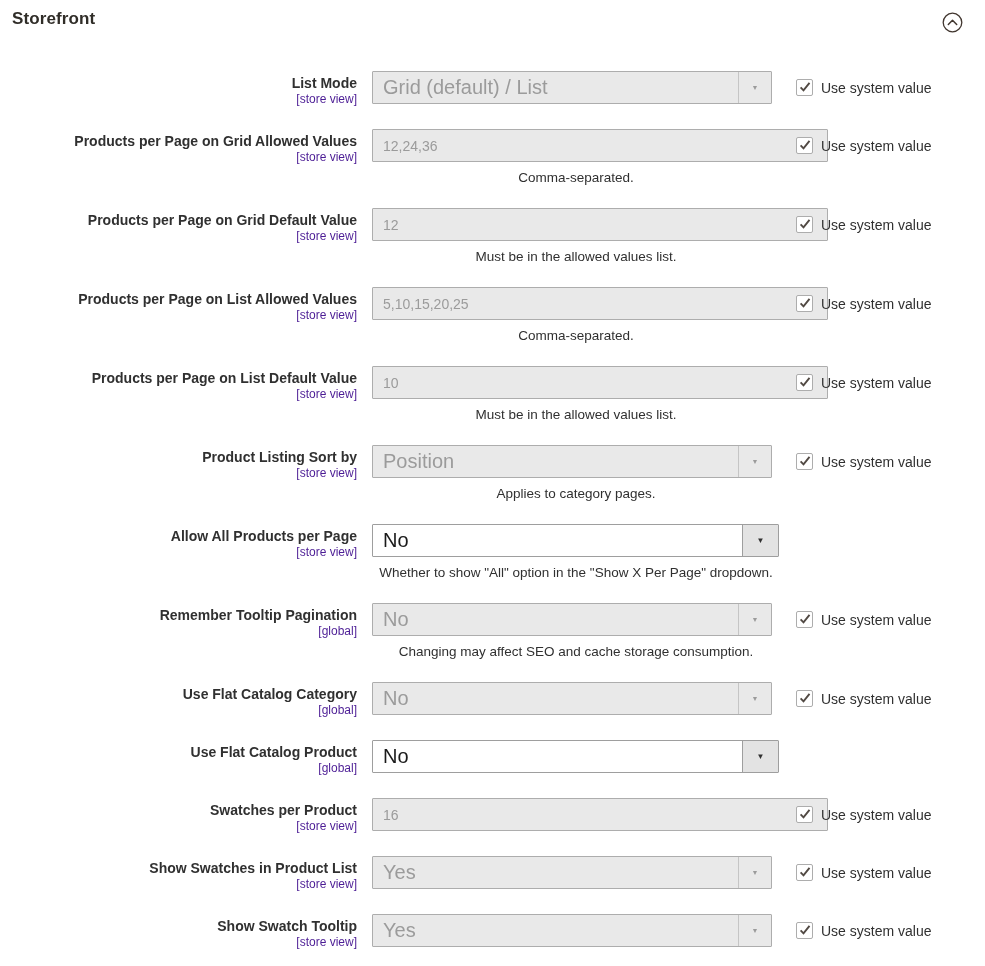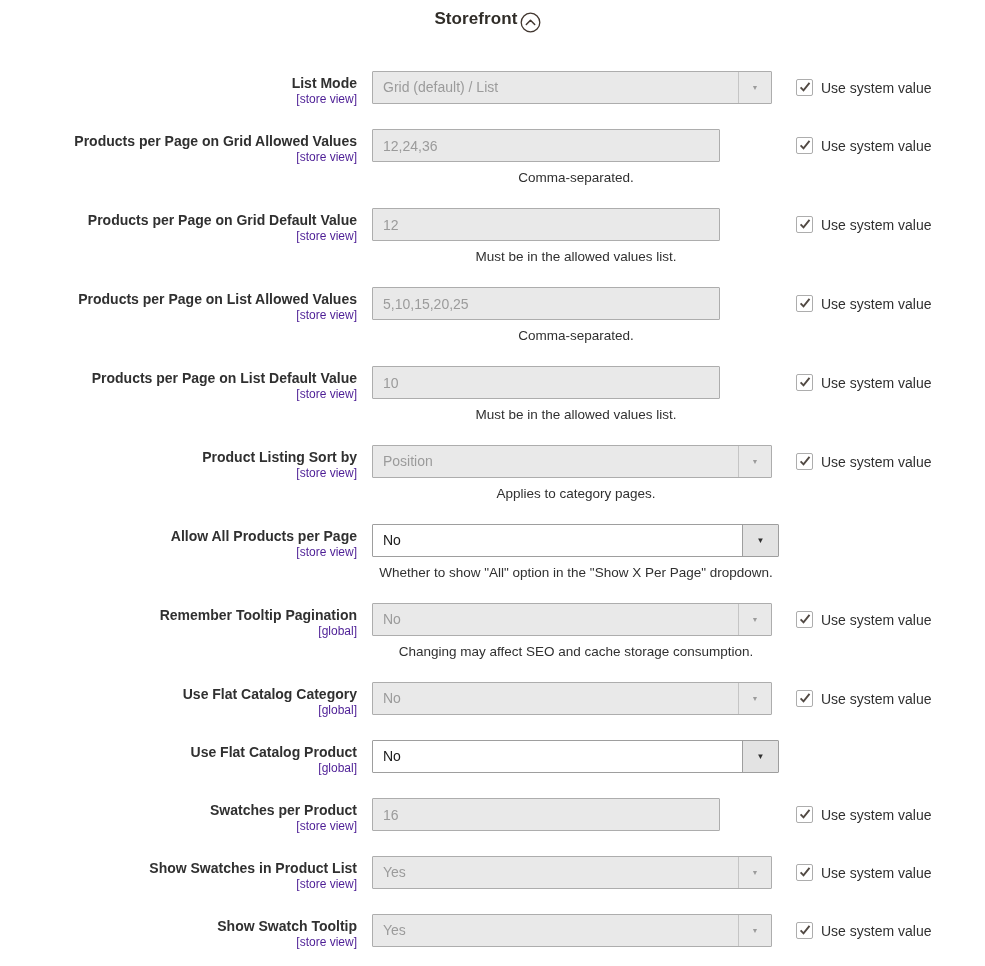--- a/index.html
+++ b/index.html
@@ -5,21 +5,21 @@
   * { box-sizing: border-box; margin: 0; padding: 0; }
   html, body {
     width: 985px; height: 966px;
     background: #ffffff;
     font-family: "Liberation Sans", "DejaVu Sans", sans-serif;
     overflow: hidden;
     color: #303030;
   }
   .section-header {
     display: flex;
-    justify-content: center;
+    justify-content: space-between;
     align-items: flex-start;
     padding: 9px 20px 0 12px;
     height: 38px;
   }
   .section-title {
     font-size: 17px;
     font-weight: bold;
     color: #302d28;
     letter-spacing: .1px;
   }
@@ -49,21 +49,21 @@
   }
   .field-scope {
     display: block;
     font-size: 12px;
     color: #4c1d95;
     line-height: 15px;
     margin-top: 0;
   }
   .control-col { margin-left: 15px; flex: none; width: 407px; }
   .admin-input {
-    width: 348px; height: 33px;
+    width: 456px; height: 33px;
     border: 1px solid #adadad;
     background: #ffffff;
     font-family: "Liberation Sans", "DejaVu Sans", sans-serif;
     font-size: 14px;
     color: #303030;
     padding: 0 10px;
     border-radius: 1px;
   }
   .admin-input:disabled {
     background: #e9e9e9;
@@ -83,21 +83,21 @@
     border: 1px solid #adadad;
   }
   .admin-select.enabled {
     width: 407px;
     background: #ffffff;
     border: 1px solid #9e9e9e;
     cursor: pointer;
   }
   .sel-value {
     flex: 1;
-    font-size: 14px;
+    font-size: 20px;
     line-height: 31px;
     padding-left: 10px;
     white-space: nowrap;
     overflow: hidden;
   }
   .admin-select.disabled .sel-value { color: #9b9b9b; }
   .admin-select.enabled .sel-value { color: #1a1a1a; }
   .sel-arrow {
     display: flex;
     align-items: center;

